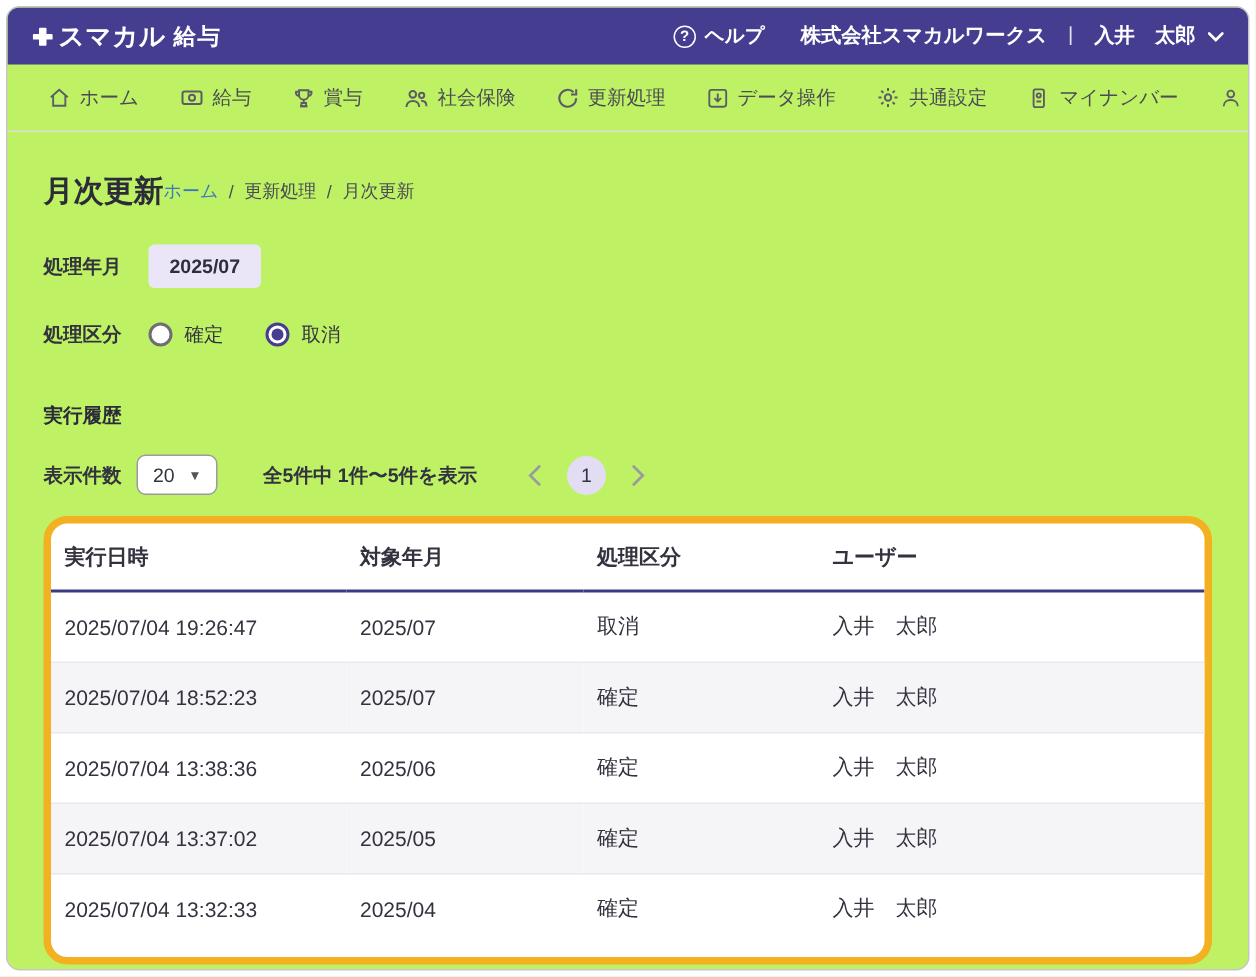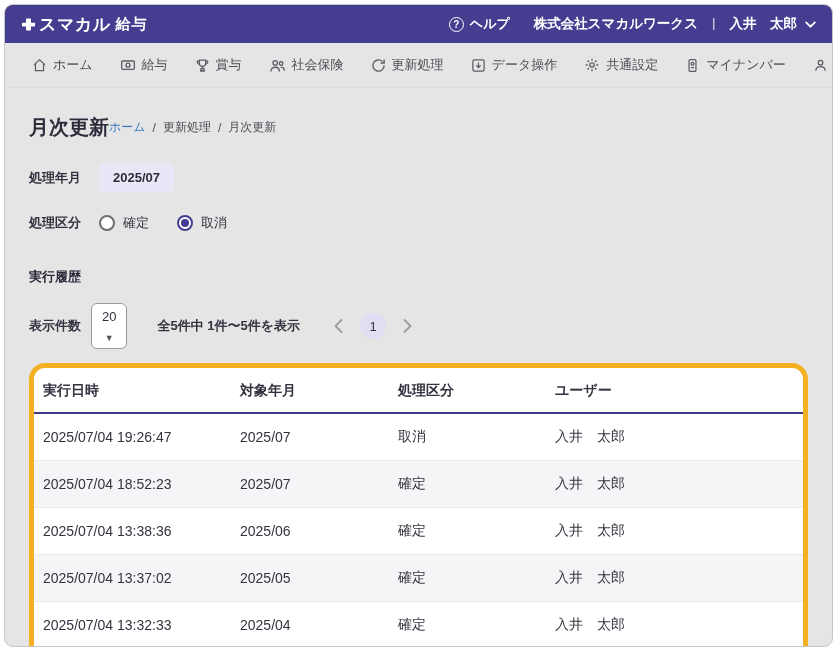--- a/index.html
+++ b/index.html
@@ -6,21 +6,21 @@
     --purple:#453d90;
     --yellow:#f3b021;
     --link:#3b78c3;
     --text:#333340;
     --muted:#55555f;
   }
   *{box-sizing:border-box;margin:0;padding:0;}
   html,body{width:837px;height:651px;background:#fff;
     font-family:"Liberation Sans","DejaVu Sans",sans-serif;color:var(--text);}
   .window{position:absolute;left:4px;top:4px;width:829px;height:643px;
-    border:1px solid #c6c6c9;border-radius:9px;overflow:hidden;background:#e5e5e5;
+    border:1px solid #c6c6c9;border-radius:9px;overflow:hidden;background:#bef264;
     display:flex;flex-direction:column;}
 
   
   .topbar{height:38px;background:var(--purple);display:flex;align-items:center;
     padding:0 16px;color:#fff;flex:0 0 auto;}
   .logo{display:flex;align-items:center;gap:3px;cursor:pointer;}
   .logo .plus{display:inline-flex;width:15px;height:15px;}
   .logo .brand{font-size:17px;font-weight:800;letter-spacing:.5px;}
   .logo .suffix{font-size:15px;font-weight:700;letter-spacing:1px;margin-left:2px;}
   .topbar-right{margin-left:auto;display:flex;align-items:center;gap:24px;}
@@ -53,21 +53,21 @@
   .radio-option{display:flex;align-items:center;gap:8px;cursor:pointer;}
   .radio{width:16px;height:16px;border-radius:50%;border:2px solid #6e6e74;background:#fff;
     display:inline-flex;align-items:center;justify-content:center;}
   .radio.checked{border-color:var(--purple);}
   .radio.checked::after{content:"";width:8px;height:8px;border-radius:50%;background:var(--purple);}
 
   .section-title{margin-top:36px;font-size:13px;font-weight:700;color:#2b2b3a;}
 
   .controls-row{margin-top:17px;display:flex;align-items:center;font-size:13px;}
   .select{margin-left:10px;border:1px solid #9a9aa0;border-radius:6px;padding:5px 10px;
-    display:flex;align-items:center;gap:9px;cursor:pointer;background:#fff;flex-direction:column;}
+    display:flex;align-items:center;gap:9px;cursor:pointer;background:#fff;}
   .select .caret{font-size:9px;color:#555;}
   .select .caret::before{content:"▼";}
   .range-text{margin-left:30px;font-weight:600;}
   .pagination{margin-left:32px;display:flex;align-items:center;gap:15px;}
   .page-btn{background:none;border:none;cursor:pointer;display:flex;align-items:center;padding:2px;}
   .page-current{width:26px;height:26px;border-radius:50%;background:#e3ddf3;color:#33333f;
     display:flex;align-items:center;justify-content:center;font-size:13px;cursor:pointer;}
 
   
   .table-card{margin-top:14px;border:5px solid var(--yellow);border-radius:16px;

